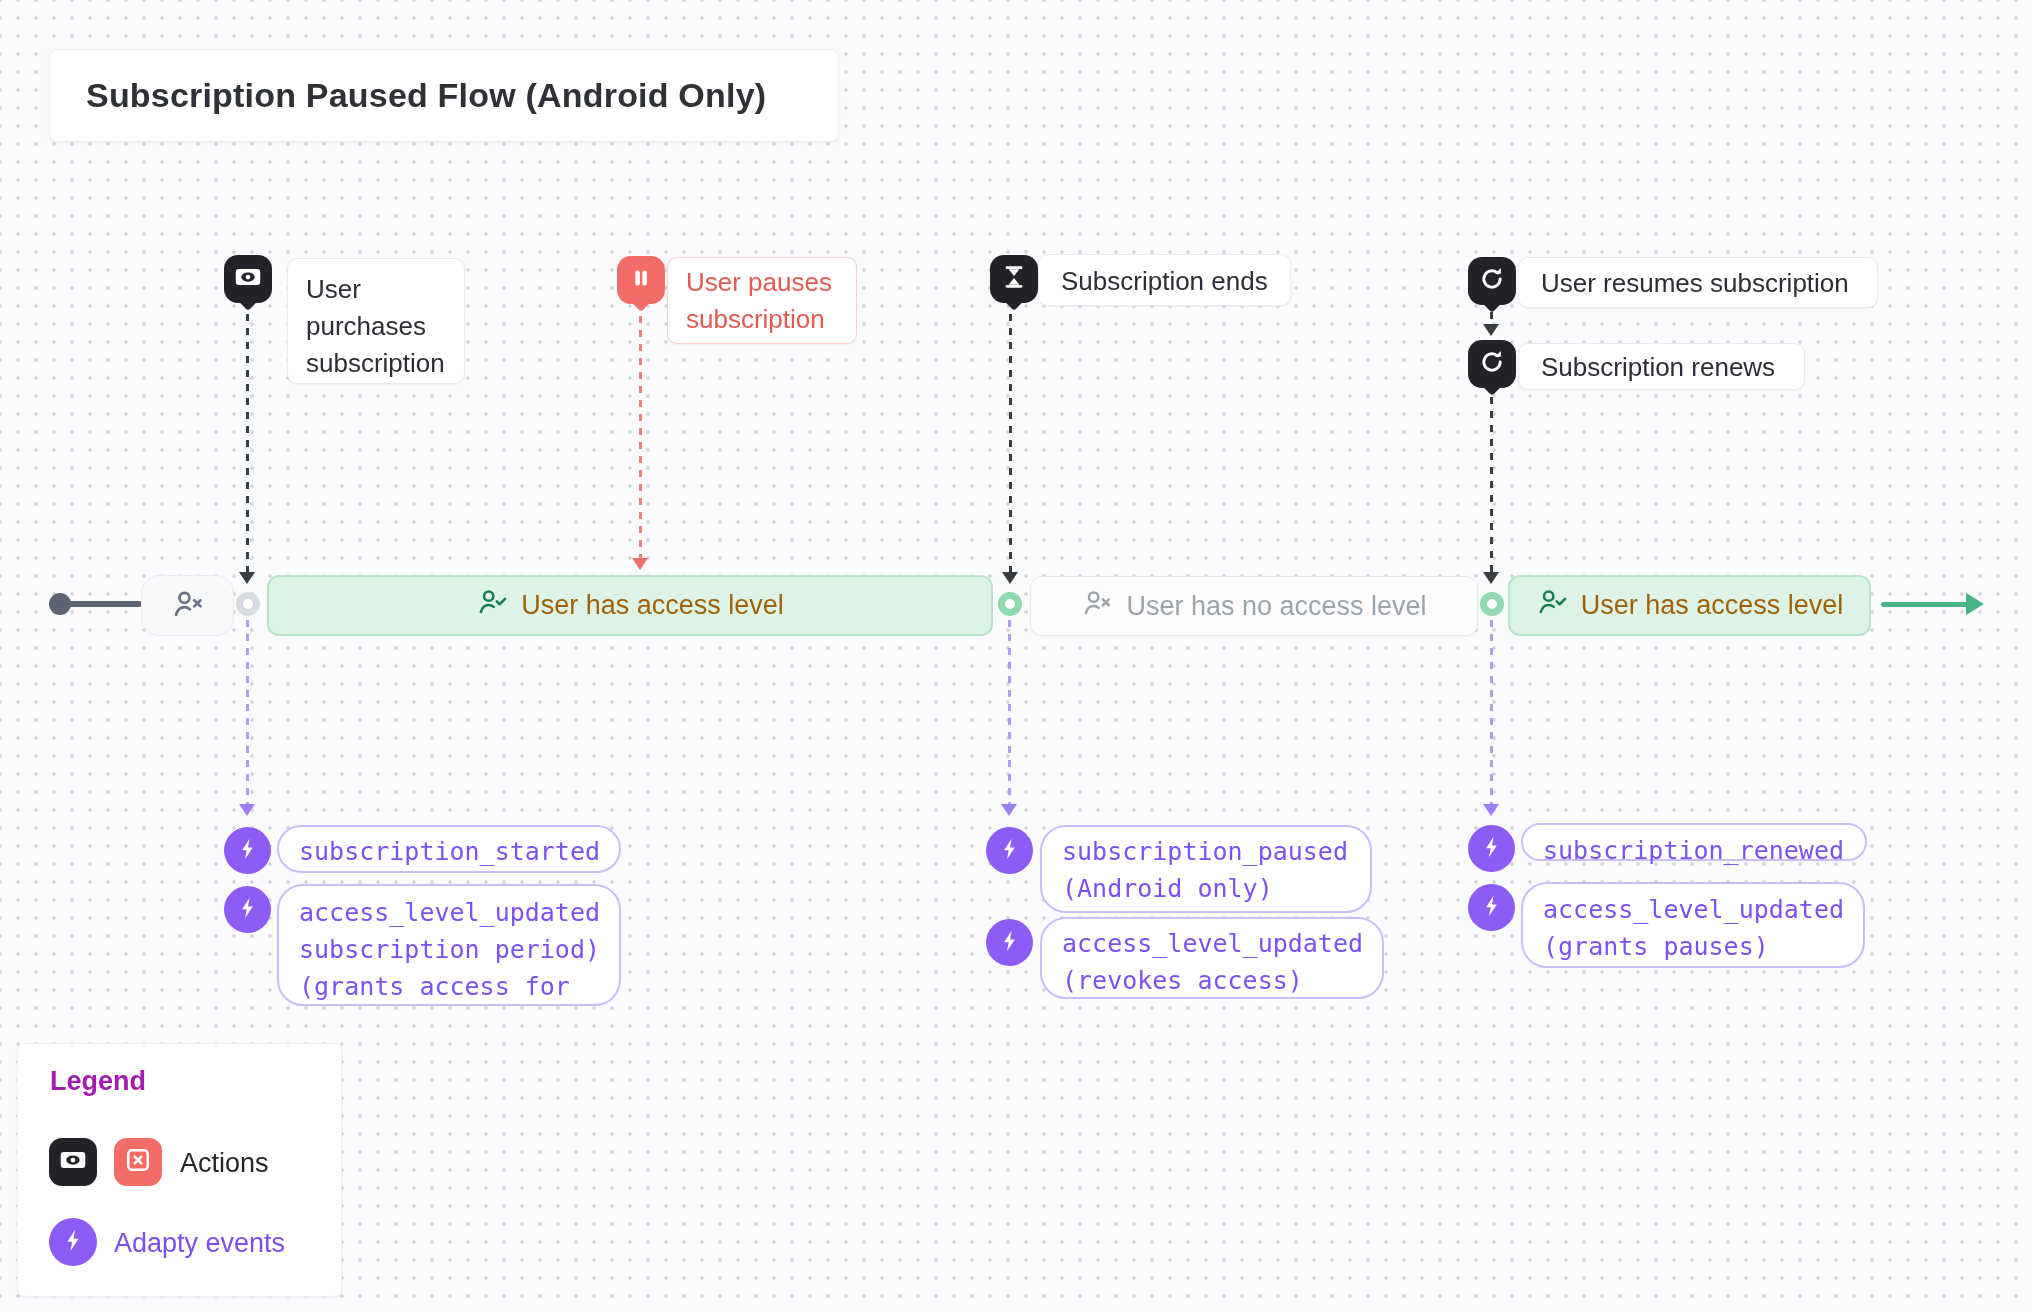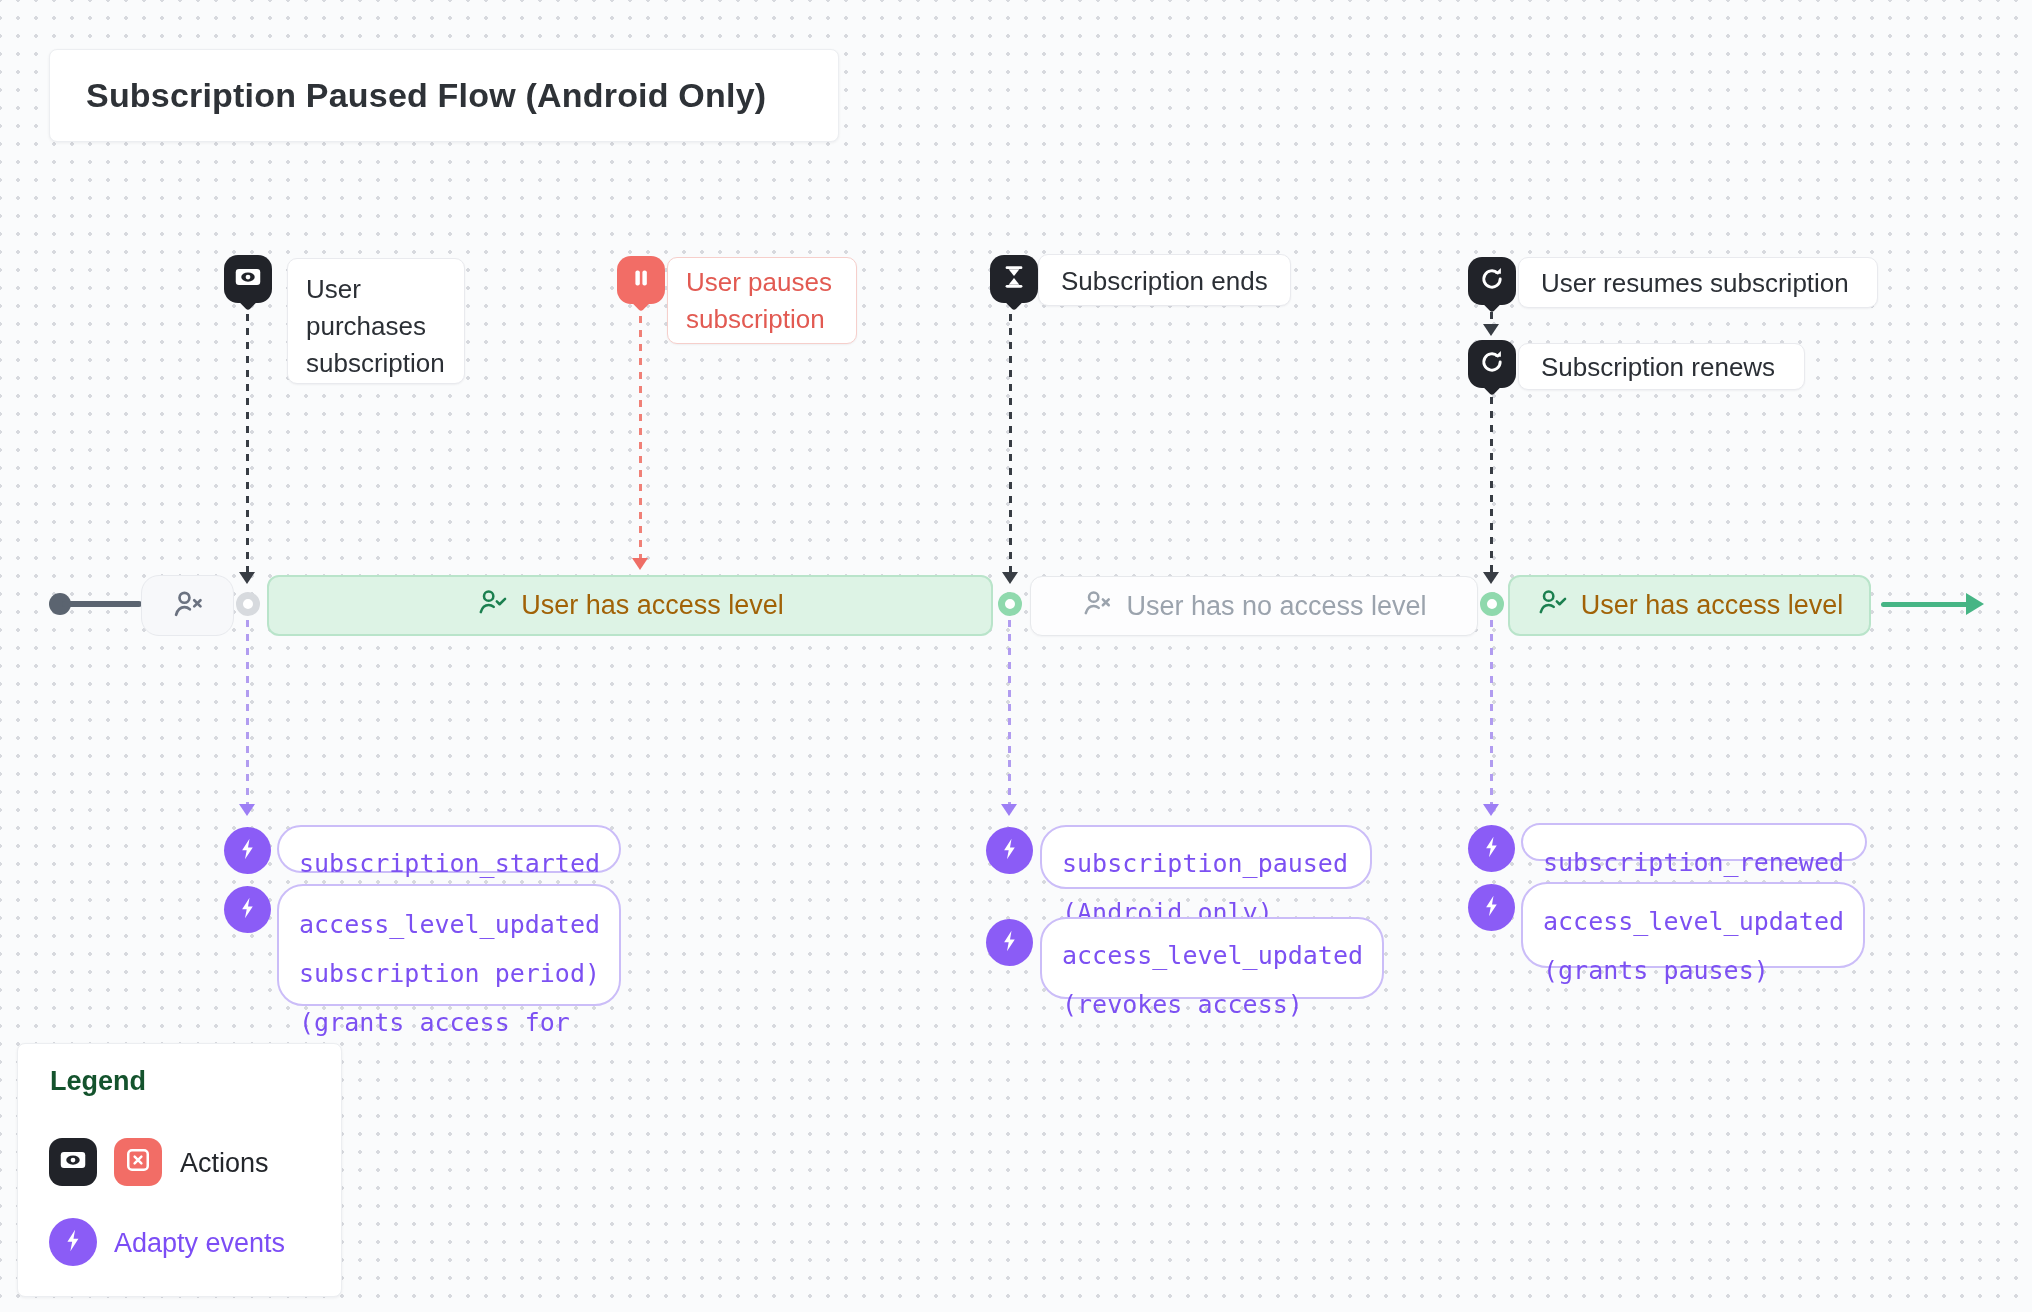--- a/index.html
+++ b/index.html
@@ -51,25 +51,25 @@
   .conn-dot{width:24px;height:24px;border-radius:50%;background:#fff;box-sizing:border-box;z-index:4;}
   .conn-gray{border:7px solid #d7dade;}
   .conn-green{border:7px solid #8fd9ad;}
   .end-line{left:1881px;top:602px;width:90px;height:5px;border-radius:3px;background:#46b585;}
   .end-arrow{left:1966px;top:593px;width:0;height:0;border-top:11px solid transparent;border-bottom:11px solid transparent;border-left:18px solid #46b585;}
 
   
   .ev-circle{width:47px;height:47px;border-radius:50%;background:#8b5cf6;display:flex;align-items:center;justify-content:center;z-index:3;}
   .ev-badge{background:#fff;border:2px solid #cbbdf8;border-radius:26px;color:#7c50f2;
     font-family:"DejaVu Sans Mono",monospace;font-size:25px;line-height:37px;box-sizing:border-box;padding:4px 0 0 20px;}
-  .ev-badge span{display:block;margin-top:12px;}
+  .ev-badge span{display:block;}
 
   
   .legend{left:17px;top:1043px;width:323px;height:252px;border-radius:8px;}
-  .legend h2{position:absolute;left:32px;top:22px;margin:0;font-size:27px;font-weight:600;color:#14532d;}
+  .legend h2{position:absolute;left:32px;top:22px;margin:0;font-size:27px;font-weight:600;color:#a21caf;}
   .lg-icon{position:absolute;width:48px;height:48px;border-radius:13px;display:flex;align-items:center;justify-content:center;}
   .lg-text{position:absolute;font-size:27px;color:#23262b;}
   .lg-purple-text{color:#7c4df5;font-weight:500;}
 </style>
 </head>
 <body>
 
 <div class="canvas">
 
   <div class="abs card title-box">
@@ -250,21 +250,21 @@
     <span>(grants access for</span>
   </div>
 
   <div class="abs ev-circle" style="left:986px;top:827px;">
     <span>
       <svg width="26" height="26" viewBox="0 0 24 24">
           <path d="M13.4 2.5 6.6 13.2h4.2L9.2 21.5l7.2-11h-4.4l1.4-8z" fill="#fff"></path>
         </svg>
     </span>
   </div>
-  <div class="abs ev-badge" style="left:1040px;top:825px;width:332px;height:64px;padding-top:6px;">
+  <div class="abs ev-badge" style="left:1040px;top:825px;width:332px;height:88px;padding-top:6px;">
     <span>subscription_paused</span>
     <span>(Android only)</span>
   </div>
 
   <div class="abs ev-circle" style="left:986px;top:919px;">
     <span>
       <svg width="26" height="26" viewBox="0 0 24 24">
           <path d="M13.4 2.5 6.6 13.2h4.2L9.2 21.5l7.2-11h-4.4l1.4-8z" fill="#fff"></path>
         </svg>
     </span>

